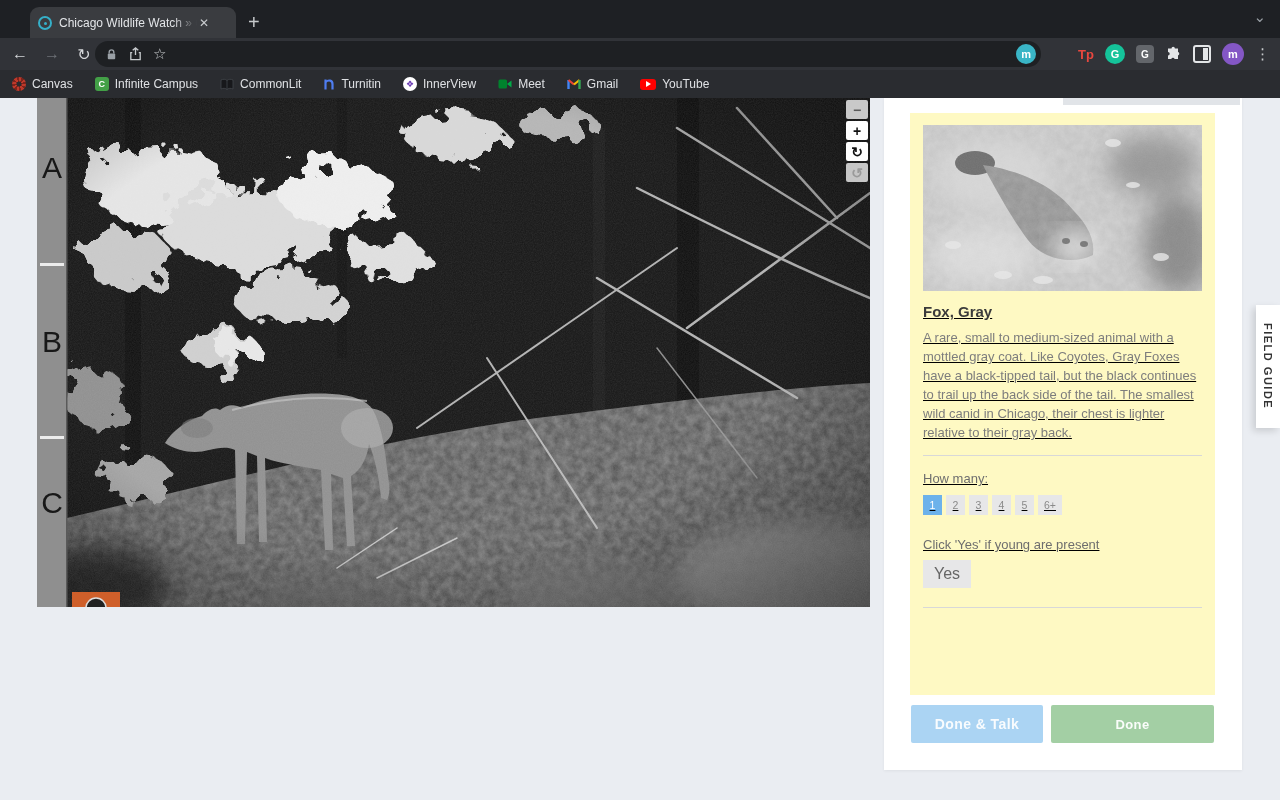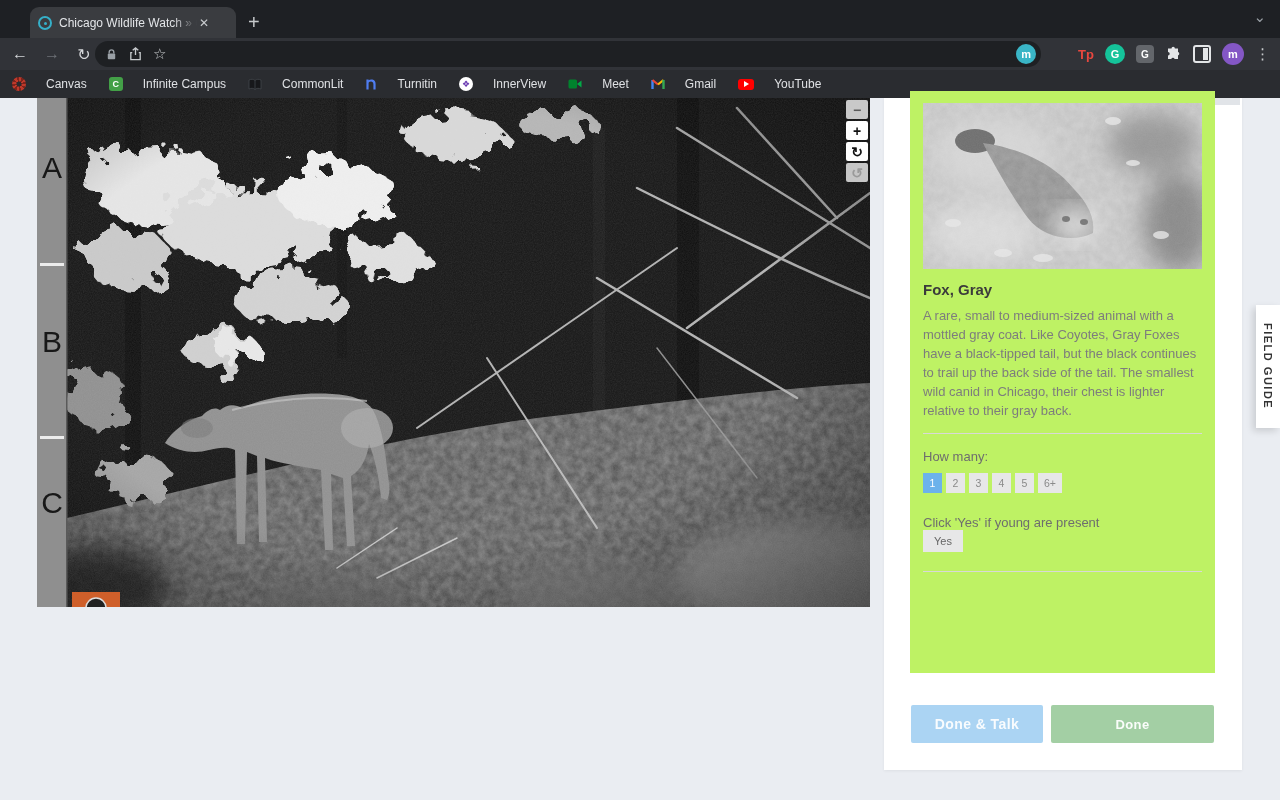--- a/index.html
+++ b/index.html
@@ -32,21 +32,21 @@
   .circ{width:20px;height:20px;border-radius:50%;color:#fff;font-size:11px;font-weight:bold;
         display:flex;align-items:center;justify-content:center;}
   .sq{width:18px;height:18px;border-radius:4px;color:#fff;font-size:10px;font-weight:bold;
       display:flex;align-items:center;justify-content:center;}
   .tp{color:#e8473f;font-weight:bold;font-size:13px;margin-left:31px;}
   .panelic{width:14px;height:14px;border:2px solid #e4e6e8;border-radius:3px;position:relative;}
   .panelic i{position:absolute;right:1px;top:1px;bottom:1px;width:5px;background:#e4e6e8;}
   .kebab{color:#c6c9cc;font-size:15px;letter-spacing:0;}
   .bookmarks{position:absolute;left:0;top:70px;width:1280px;height:28px;background:#2a2c30;
              display:flex;align-items:center;padding-left:12px;box-sizing:border-box;gap:22px;}
-  .bm{display:flex;align-items:center;gap:20px;color:#dfe1e4;font-size:12px;}
+  .bm{display:flex;align-items:center;gap:6px;color:#dfe1e4;font-size:12px;}
   .bm-canvas{width:14px;height:14px;border-radius:50%;
      background:radial-gradient(circle,#2a2c30 0 2.5px,transparent 2.6px),
                 repeating-conic-gradient(#c0392b 0deg 24deg,#7e241b 24deg 45deg);}
   .bm-ic{width:14px;height:14px;border-radius:3px;color:#fff;font-size:9px;font-weight:bold;
          display:flex;align-items:center;justify-content:center;}
   .bm-innerview{width:14px;height:14px;border-radius:50%;background:#fff;color:#6a3ab2;font-size:9px;
          display:flex;align-items:center;justify-content:center;}
   .bm-yt{width:16px;height:11px;border-radius:3px;background:#f00;display:flex;align-items:center;justify-content:center;}
   .bm-yt i{width:0;height:0;border-left:5px solid #fff;border-top:3px solid transparent;border-bottom:3px solid transparent;}
   
@@ -57,37 +57,37 @@
   .zbtn.gray{background:#c9c9c9;color:#5a5a5a;}
   .zbtn.white{background:#fff;color:#111;}
   .zbtn.dim{background:#c6c6c6;color:#9a9a9a;}
   .signin-row{position:absolute;left:37px;top:609px;width:833px;height:20px;display:flex;
               align-items:center;justify-content:flex-end;gap:8px;}
   .signin-row .txt{font-size:13.5px;color:#141414;}
   
   .rpanel{position:absolute;left:884px;top:98px;width:358px;height:672px;background:#fff;
           box-shadow:0 1px 3px rgba(0,0,0,.06);}
   .sliver{position:absolute;left:1063px;top:98px;width:177px;height:7px;background:#e1e4e8;}
-  .card{position:absolute;left:910px;top:91px;width:305px;height:582px;background:#bef264;
-        box-sizing:border-box;padding:12px 13px;}
+  .card{position:absolute;left:910px;top:113px;width:305px;height:582px;background:#fef9c3;
+        box-sizing:border-box;padding:12px 13px;text-decoration:underline;}
   .thumb{width:279px;height:166px;background:#c2c2c2;overflow:hidden;}
   .sp-title{margin-top:12px;font-size:15px;font-weight:bold;color:#3b3b3b;}
   .sp-desc{margin-top:8px;font-size:13px;line-height:19px;color:#7d7d7d;}
   .confused{margin-top:9px;font-size:12.5px;color:#7d7d7d;line-height:26px;}
   .chip{display:inline-block;background:#e7e7e8;color:#666;font-size:11px;padding:4px 10px;
         margin-left:6px;margin-top:3px;line-height:normal;vertical-align:middle;}
   .chip.first-row{margin-left:10px;}
   .divider{border-top:1px solid #d8d8d8;margin-top:13px;}
   .hm-label{margin-top:15px;font-size:13px;color:#6e6e6e;}
   .hm-opts{margin-top:9px;display:flex;gap:4px;}
   .opt{min-width:19px;padding:4px 0;text-align:center;font-size:10.5px;background:#e7e7e8;color:#8a8a8a;}
   .opt.wide{min-width:24px;}
   .opt.sel{background:#6cb2eb;color:#fff;}
   .young-label{margin-top:22px;font-size:13px;color:#6e6e6e;}
-  .yes-btn{display:inline-block;margin-top:0;background:#e7e7e8;color:#666;font-size:11px;padding:5px 11px;}
+  .yes-btn{display:inline-block;margin-top:8px;background:#e7e7e8;color:#666;font-size:16px;padding:5px 11px;}
   .actions{margin-top:13px;display:flex;justify-content:center;gap:4px;}
   .btn-cancel{width:73px;height:30px;background:#3d3d3d;color:#fff;font-size:13px;
               display:flex;align-items:center;justify-content:center;}
   .btn-identify{width:81px;height:30px;background:#56a6eb;color:#fff;font-size:13px;font-weight:bold;
               letter-spacing:.6px;display:flex;align-items:center;justify-content:center;}
   .btn-donetalk{position:absolute;left:911px;top:705px;width:132px;height:38px;background:#abd4f3;
         color:rgba(255,255,255,.92);font-size:14px;font-weight:bold;letter-spacing:.4px;
         display:flex;align-items:center;justify-content:center;border-radius:2px;text-align:right;}
   .btn-done{position:absolute;left:1051px;top:705px;width:163px;height:38px;background:#a3cfa4;
         color:rgba(255,255,255,.95);font-size:13px;font-weight:bold;letter-spacing:.4px;

